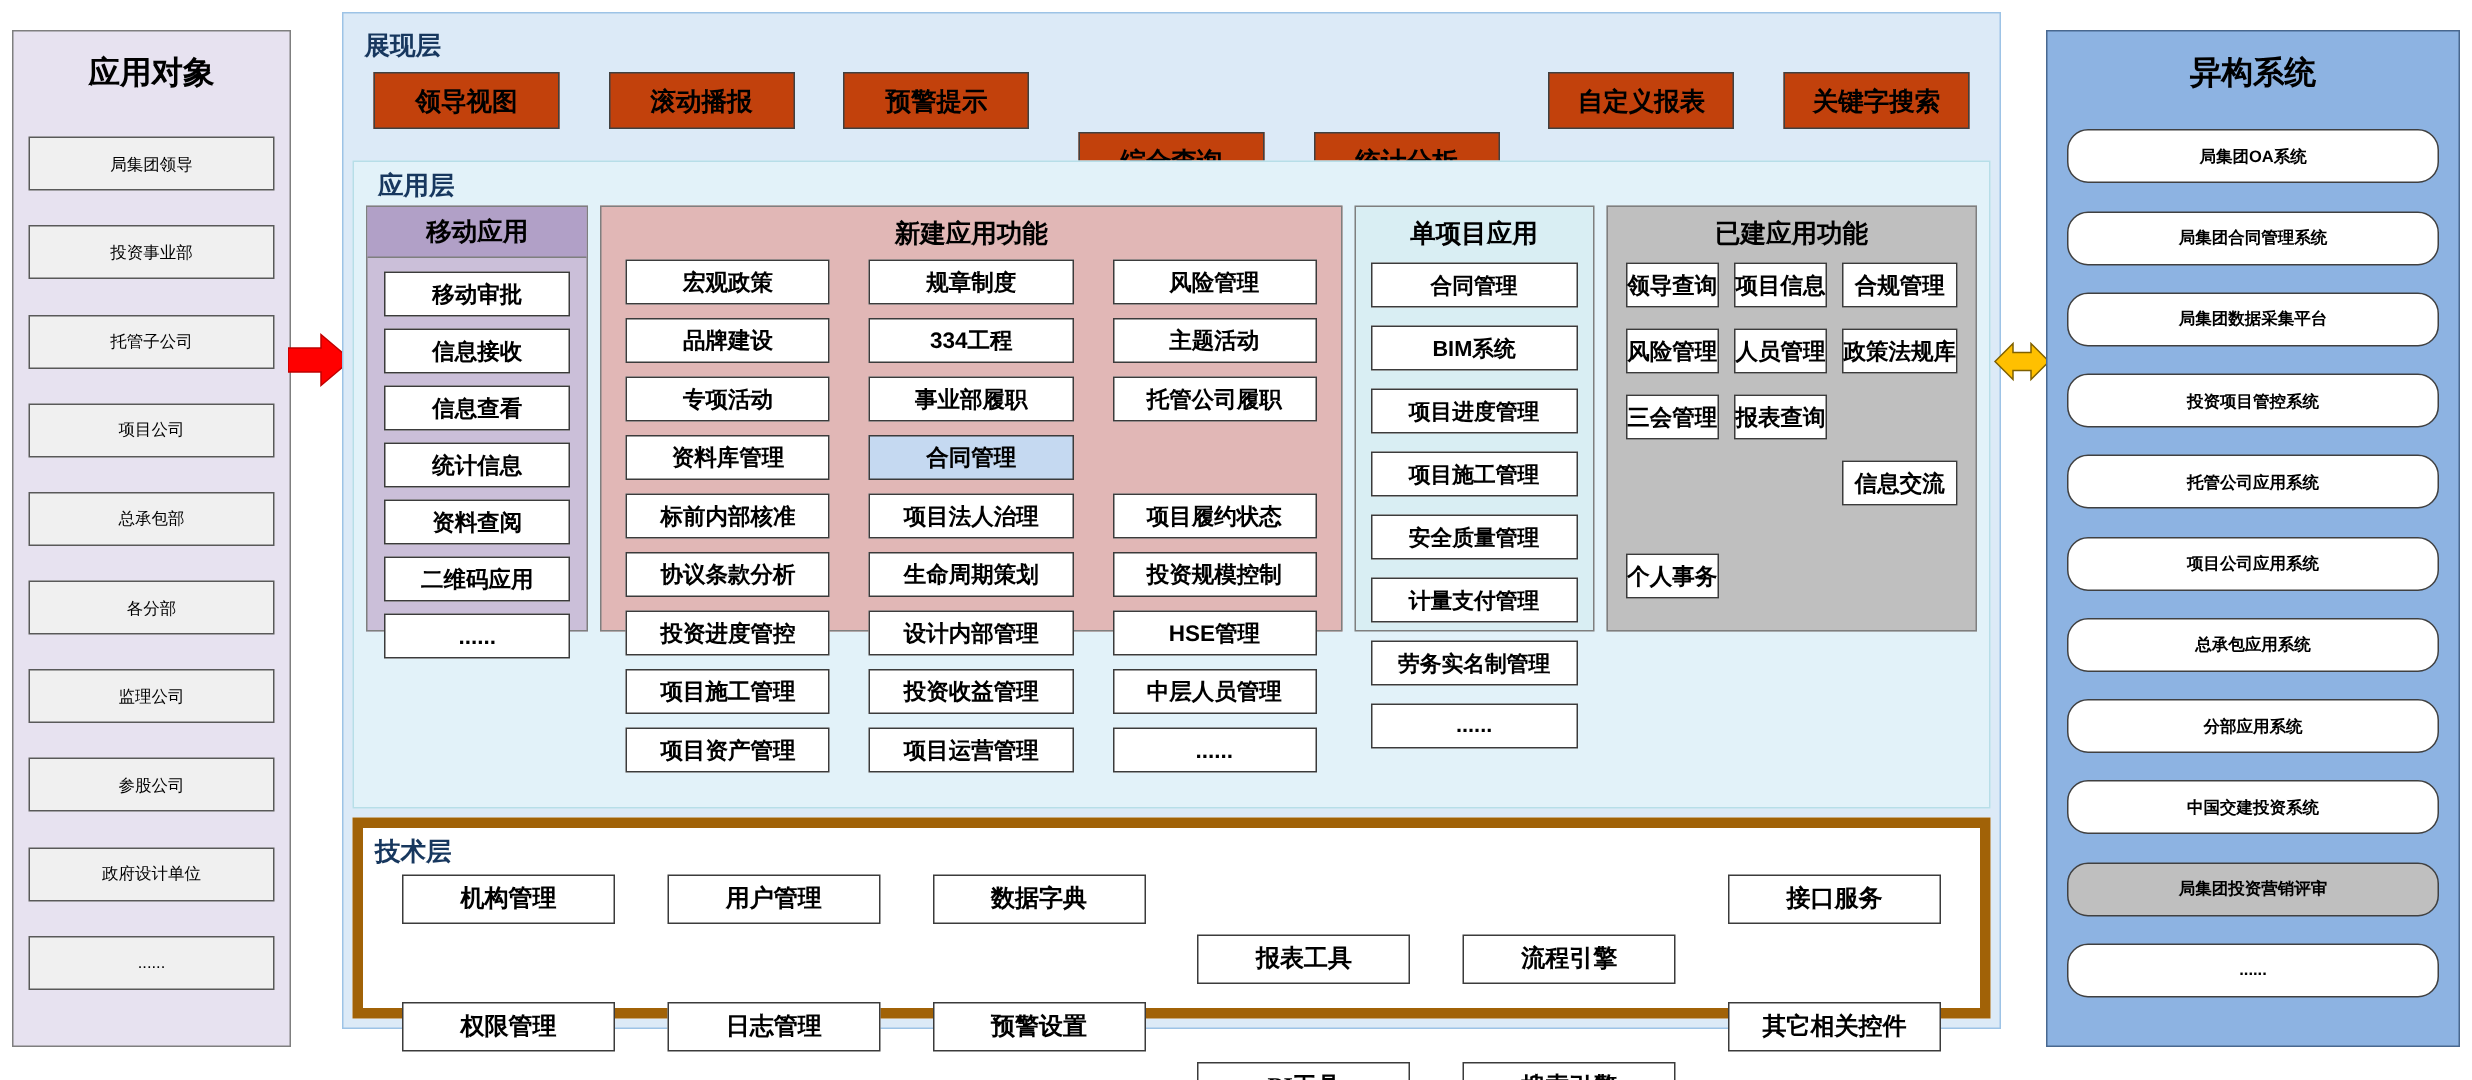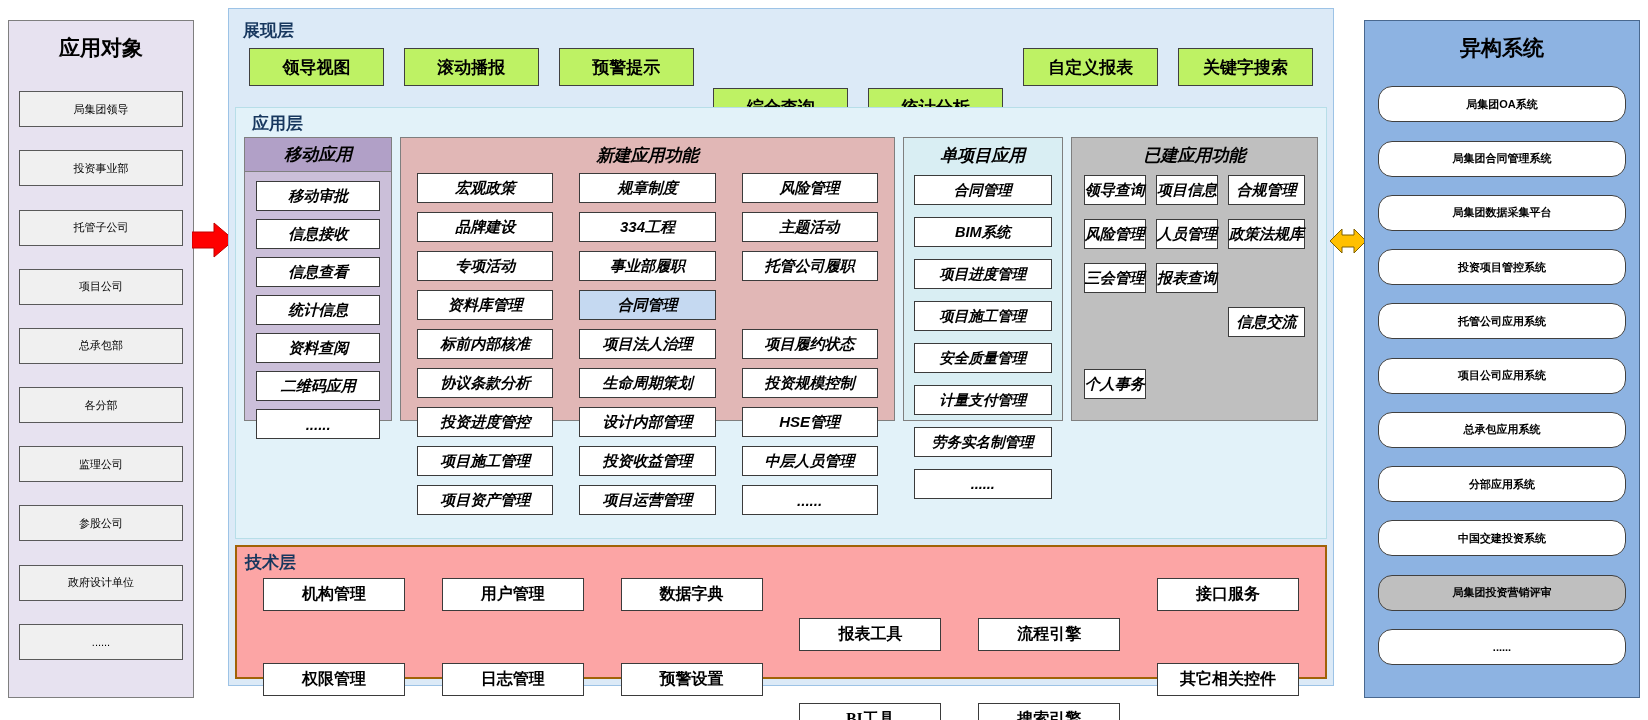--- a/index.html
+++ b/index.html
@@ -41,30 +41,30 @@
     background: #dceaf7; border: 1px solid #9dc3e6;
     padding: 6px; display: flex; flex-direction: column; gap: 6px;
   }
   .layer-head { color: #17375e; font-weight: 700; font-size: 17px; padding: 4px 6px 2px 8px; }
 
   .presentation { height: 86px; }
   .pres-row {
     display: flex; justify-content: space-between; padding: 4px 14px 0 14px;
   }
   .pbox {
-    width: 135px; height: 38px; background: #bef264; border: 1px solid #404040;
+    width: 124px; height: 38px; background: #c2410c; border: 1px solid #404040;
     display: flex; align-items: center; justify-content: center;
     font-size: 17px; font-weight: 700;
   }
 
   .application {
     flex: 1; background: #e2f2f9; border: 1px solid #b7dee8; padding: 0 8px 8px 8px;
     display: flex; flex-direction: column;
   }
-  .app-panels { display: flex; gap: 8px; height: 284px; font-style: italic; }
+  .app-panels { display: flex; gap: 8px; height: 284px; }
 
   .box {
     background: #fff; border: 1px solid #3b3b3b;
     display: flex; align-items: center; justify-content: center;
     font-weight: 700; font-size: 15px; height: 30px; white-space: nowrap;
   }
   .box-blue { background: #c5d9f1; }
   .box-empty { visibility: hidden; }
 
   .mobile-panel {
@@ -94,21 +94,21 @@
 
   .built-panel {
     width: 250px; background: #bfbfbf; border: 1px solid #7f7f7f;
   }
   .built-grid {
     display: grid; grid-template-columns: repeat(3, 1fr);
     column-gap: 10px; row-gap: 14px; padding: 4px 12px 0 12px;
   }
   .built-spacer { grid-column: 1 / 3; height: 48px; }
 
-  .technical { height: 134px; background: #fca5a5; border: 2px solid #a16207; }
+  .technical { height: 134px; background: #ffffff; border: 7px solid #a16207; }
   .tech-rows { display: flex; flex-direction: column; gap: 12px; padding: 2px 26px 0 26px; }
   .tech-row { display: flex; justify-content: space-between; }
   .tech-row .box { width: 142px; height: 33px; font-size: 16px; }
 
   
   .arrow-red { position: absolute; left: 192px; top: 221px; width: 42px; height: 38px; }
   .arrow-yellow { position: absolute; left: 1329px; top: 224px; width: 38px; height: 34px; }
 </style>
 </head>
 <body>

